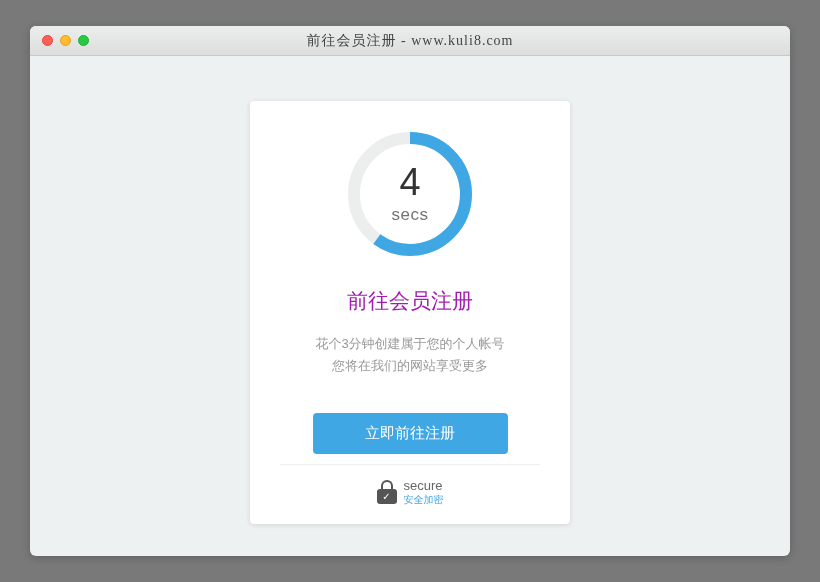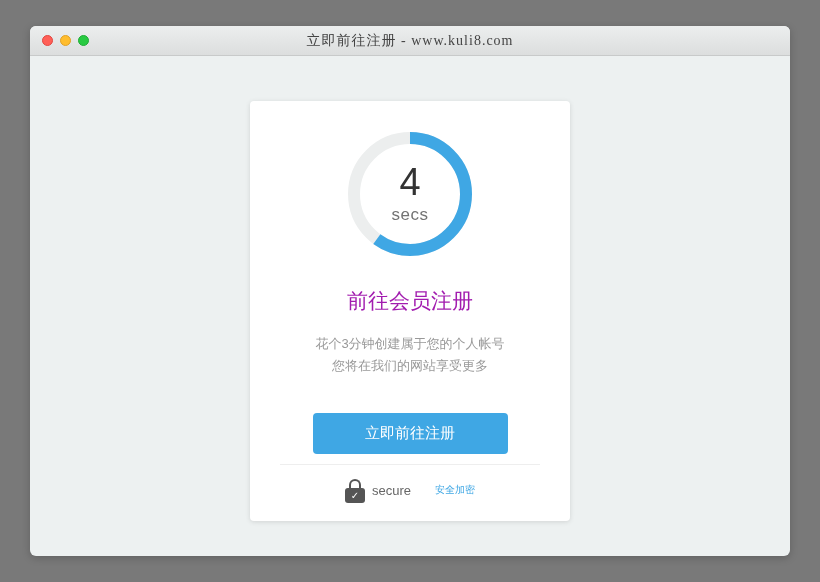--- a/index.html
+++ b/index.html
@@ -167,44 +167,43 @@
   align-items: center;
   justify-content: center;
 }
 .lock-check {
   color: #fff;
   font-size: 10px;
   line-height: 1;
 }
 .secure-text {
   display: flex;
-  flex-direction: row;
+  flex-direction: column;
   line-height: 1.15;
-  gap: 24px;
 }
 .secure-label {
   font-size: 13px;
   color: #666;
 }
 .secure-sub {
   font-size: 10px;
   color: #3fa7e4;
 }
 </style>
 </head>
 <body>
 
 <div class="browser-window">
   <div class="titlebar">
     <div class="traffic-lights">
       <div class="light red"></div>
       <div class="light yellow"></div>
       <div class="light green"></div>
     </div>
-    <div class="title">立即前往注册 - www.kuli8.com</div>
+    <div class="title">前往会员注册 - www.kuli8.com</div>
   </div>
 
   <div class="content">
     <div class="card">
 
       <div class="progress-wrap">
         <svg class="progress-svg" width="130" height="130" viewBox="0 0 130 130">
           <circle class="ring-bg" cx="65" cy="65" r="56"></circle>
           <circle class="ring-fg" cx="65" cy="65" r="56" id="ring-fg" stroke-dasharray="351.85837720205683" stroke-dashoffset="140.74335088082273"></circle>
         </svg>

